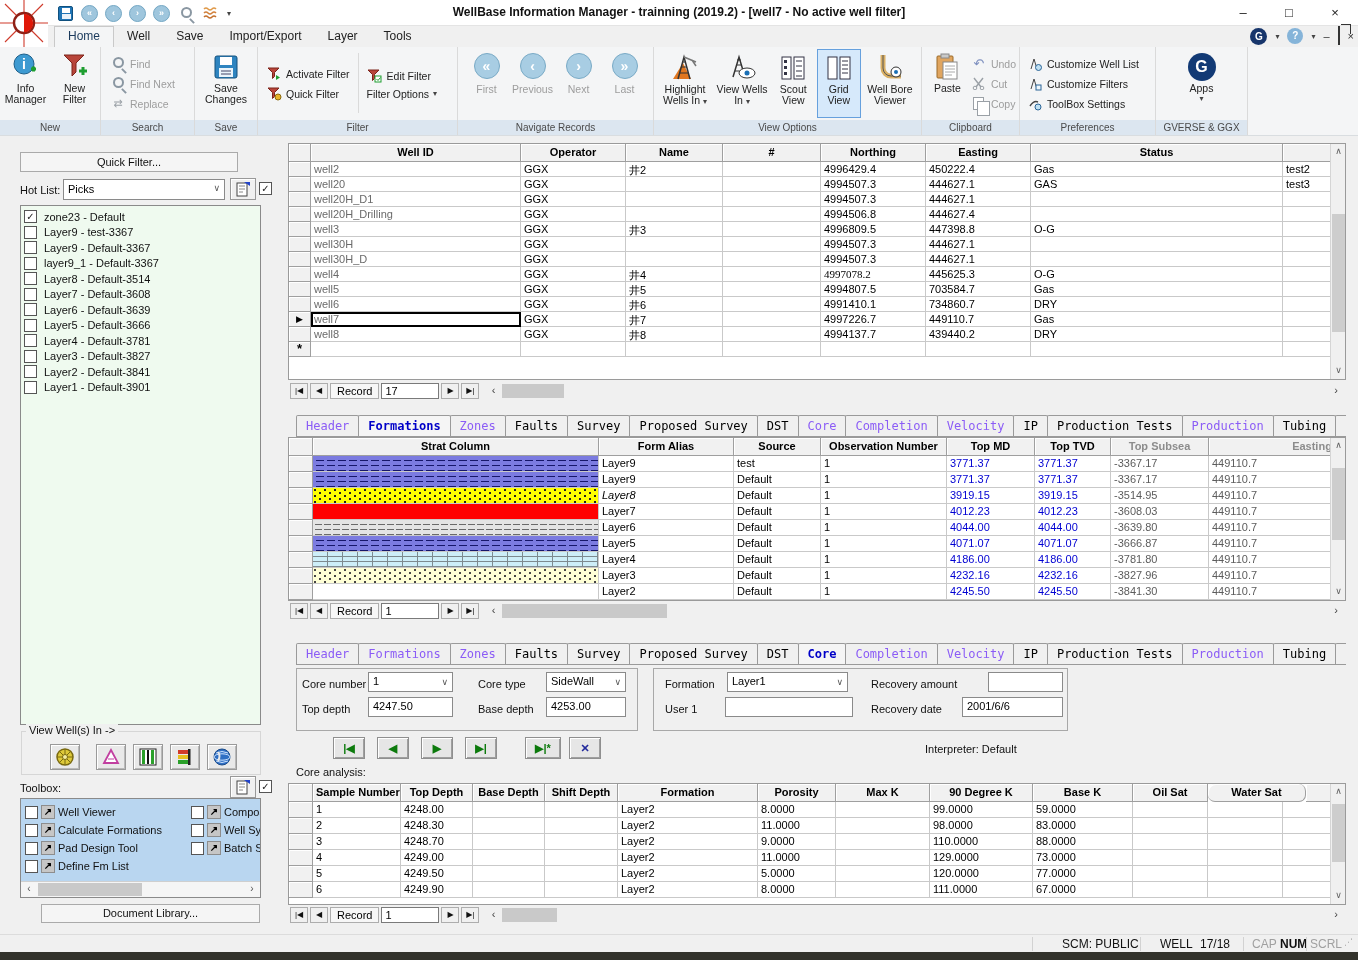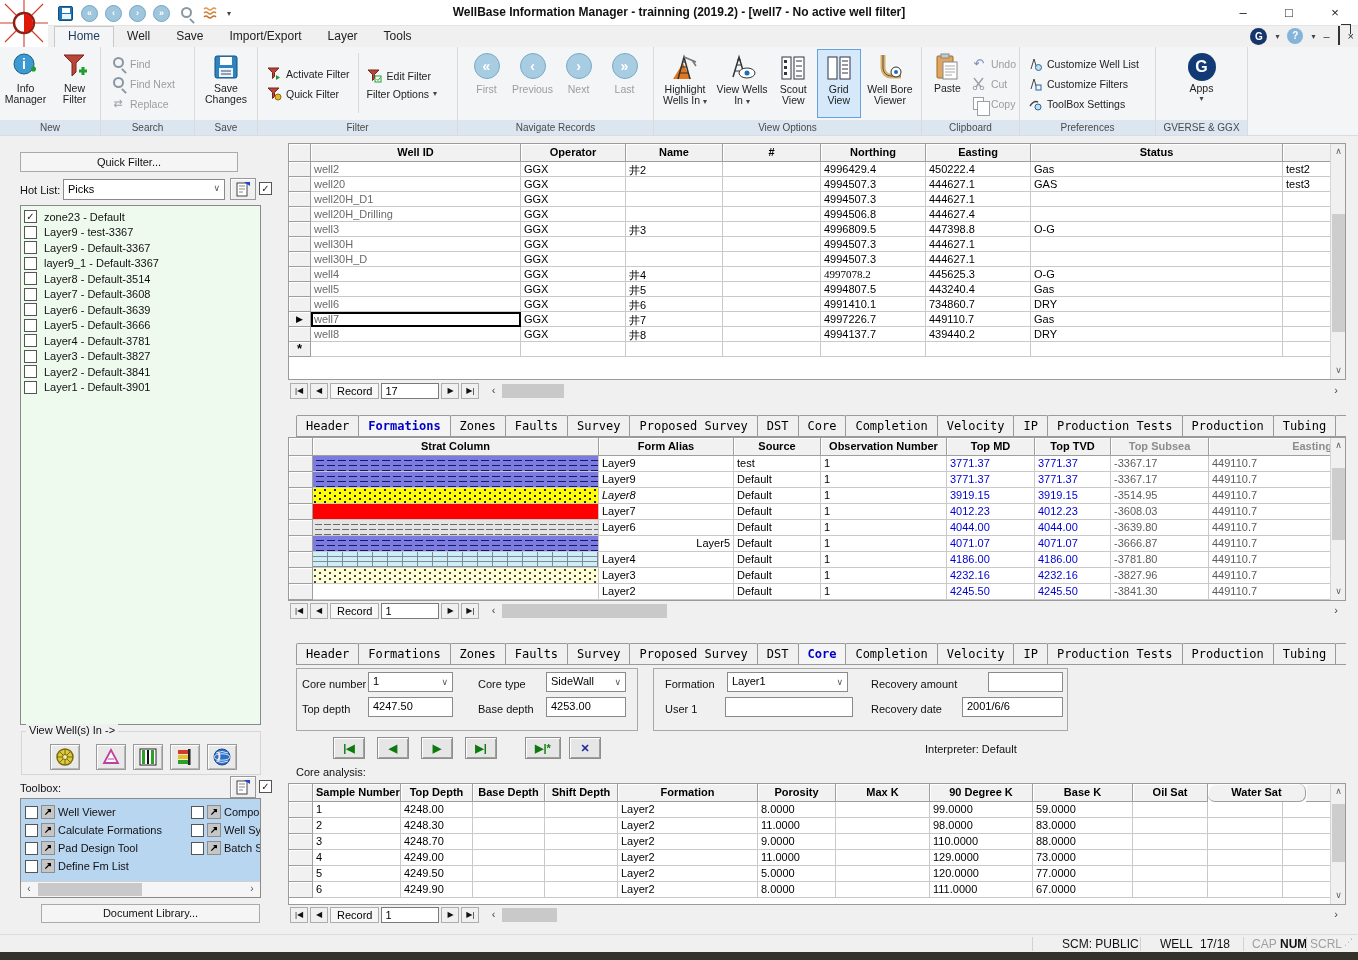--- a/index.html
+++ b/index.html
@@ -114,21 +114,21 @@
   .rnb{width:18px;height:16px;background:#f0f0f0;border:1px solid #adadad;text-align:center;font-size:8px;line-height:14px;color:#111;flex:none;}
   .rnlab{height:16px;border:1px solid #adadad;background:#f7f7f7;padding:1px 6px;line-height:13px;flex:none;}
   .rnin{width:58px;height:16px;border:1px solid #7a7a7a;font-size:11px;padding:0 3px;background:#fff;flex:none;}
   .rnh{flex:1;height:16px;position:relative;background:#f0f0f0;margin-left:4px;}
   .rnha{position:absolute;top:0;width:16px;height:16px;text-align:center;font-size:11px;color:#444;line-height:15px;}
   .rnthumb{position:absolute;top:1px;left:17px;height:14px;background:#c9c9c9;}
 
   
   .wtabs{position:absolute;height:22px;white-space:nowrap;overflow:hidden;border-bottom:1px solid #9a9a9a;}
   .wtab{display:inline-block;height:21px;padding:3px 9px 0 9px;border:1px solid #9a9a9a;border-bottom:none;border-radius:2px 2px 0 0;margin-right:-1px;font-family:"DejaVu Sans Mono",monospace;font-size:12px;color:#000;background:#f0f0f0;}
-  .wtab.blue{color:#000000;}
+  .wtab.blue{color:#8b5cf6;}
   .wtab.act{font-weight:bold;color:#0000c8;background:#f5f5f5;position:relative;z-index:2;}
 
   
   .formbox{position:absolute;border:1px solid #a8a8a8;}
   .flabel{position:absolute;font-size:11px;color:#111;}
   .finput{position:absolute;background:#fff;border:1px solid #8a8a8a;font-size:11px;padding:2px 4px;height:20px;white-space:nowrap;overflow:hidden;}
   .navrow-btn{position:absolute;width:32px;height:22px;background:#e6e6e6;border:1px solid #8f8f8f;box-shadow:inset 1px 1px 0 #fff,inset -1px -1px 0 #9f9f9f;text-align:center;font-size:11px;font-weight:bold;line-height:20px;color:#0c7a0c;}
   .navrow-btn.x{color:#232a9c;}
 
   
@@ -742,21 +742,21 @@
           <div class="gcell" style="width: 252px;">O-G</div>
           <div class="gcell" style="width: 48px;"></div>
         </div>
         <div class="grow">
           <div class="gcell gsel" style="width: 22px;"></div>
           <div class="gcell c-gray" style="width: 210px;">well5</div>
           <div class="gcell" style="width: 105px;">GGX</div>
           <div class="gcell" style="width: 97px;">井5</div>
           <div class="gcell" style="width: 98px;"></div>
           <div class="gcell" style="width: 105px;">4994807.5</div>
-          <div class="gcell" style="width: 105px;">443240.4</div>
+          <div class="gcell" style="width: 105px;">703584.7</div>
           <div class="gcell" style="width: 252px;">Gas</div>
           <div class="gcell" style="width: 48px;"></div>
         </div>
         <div class="grow">
           <div class="gcell gsel" style="width: 22px;"></div>
           <div class="gcell c-gray" style="width: 210px;">well6</div>
           <div class="gcell" style="width: 105px;">GGX</div>
           <div class="gcell" style="width: 97px;">井6</div>
           <div class="gcell" style="width: 98px;"></div>
           <div class="gcell" style="width: 105px;">4991410.1</div>
@@ -883,21 +883,21 @@
           <div class="gcell" style="width: 87px;">Default</div>
           <div class="gcell" style="width: 126px;">1</div>
           <div class="gcell c-blue" style="width: 88px;">4044.00</div>
           <div class="gcell c-blue" style="width: 76px;">4044.00</div>
           <div class="gcell c-dgray" style="width: 98px;">-3639.80</div>
           <div class="gcell c-dgray" style="width: 122px;">449110.7</div>
         </div>
         <div class="grow">
           <div class="gcell gsel" style="width: 24px;"></div>
           <div class="gcell strat p-shale-blue" style="width: 286px;"></div>
-          <div class="gcell" style="width: 135px; text-align: right;">Layer5</div>
+          <div class="gcell" style="width: 135px;">Layer5</div>
           <div class="gcell" style="width: 87px;">Default</div>
           <div class="gcell" style="width: 126px;">1</div>
           <div class="gcell c-blue" style="width: 88px;">4071.07</div>
           <div class="gcell c-blue" style="width: 76px;">4071.07</div>
           <div class="gcell c-dgray" style="width: 98px;">-3666.87</div>
           <div class="gcell c-dgray" style="width: 122px;">449110.7</div>
         </div>
         <div class="grow">
           <div class="gcell gsel" style="width: 24px;"></div>
           <div class="gcell strat p-lime-cyan" style="width: 286px;"></div>

